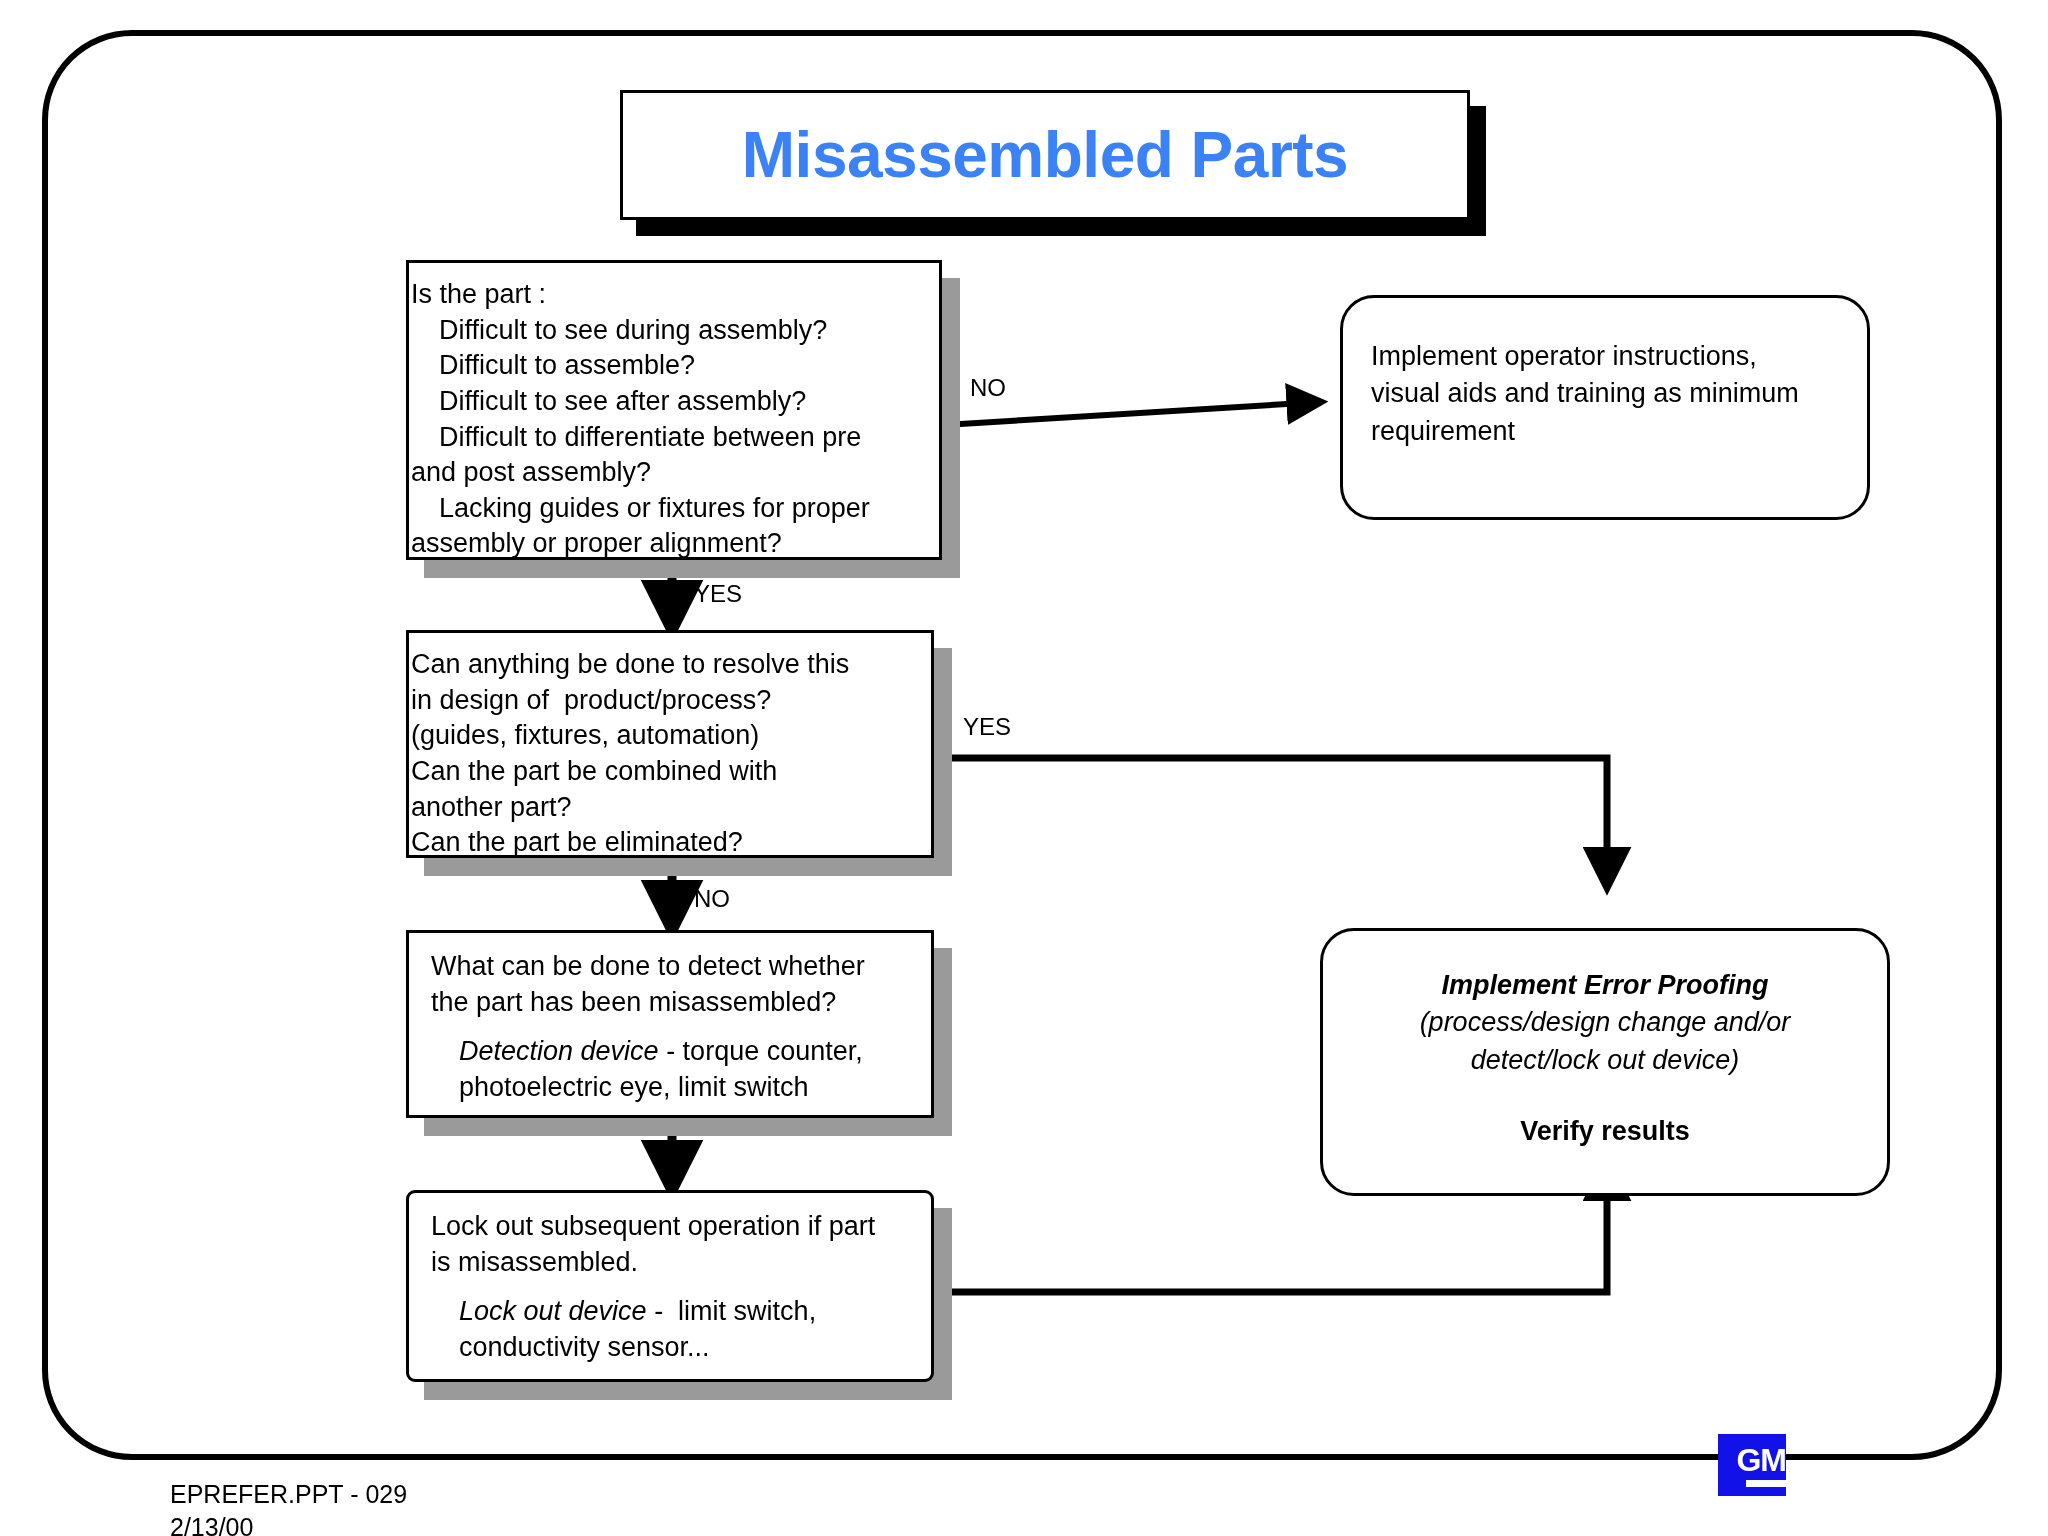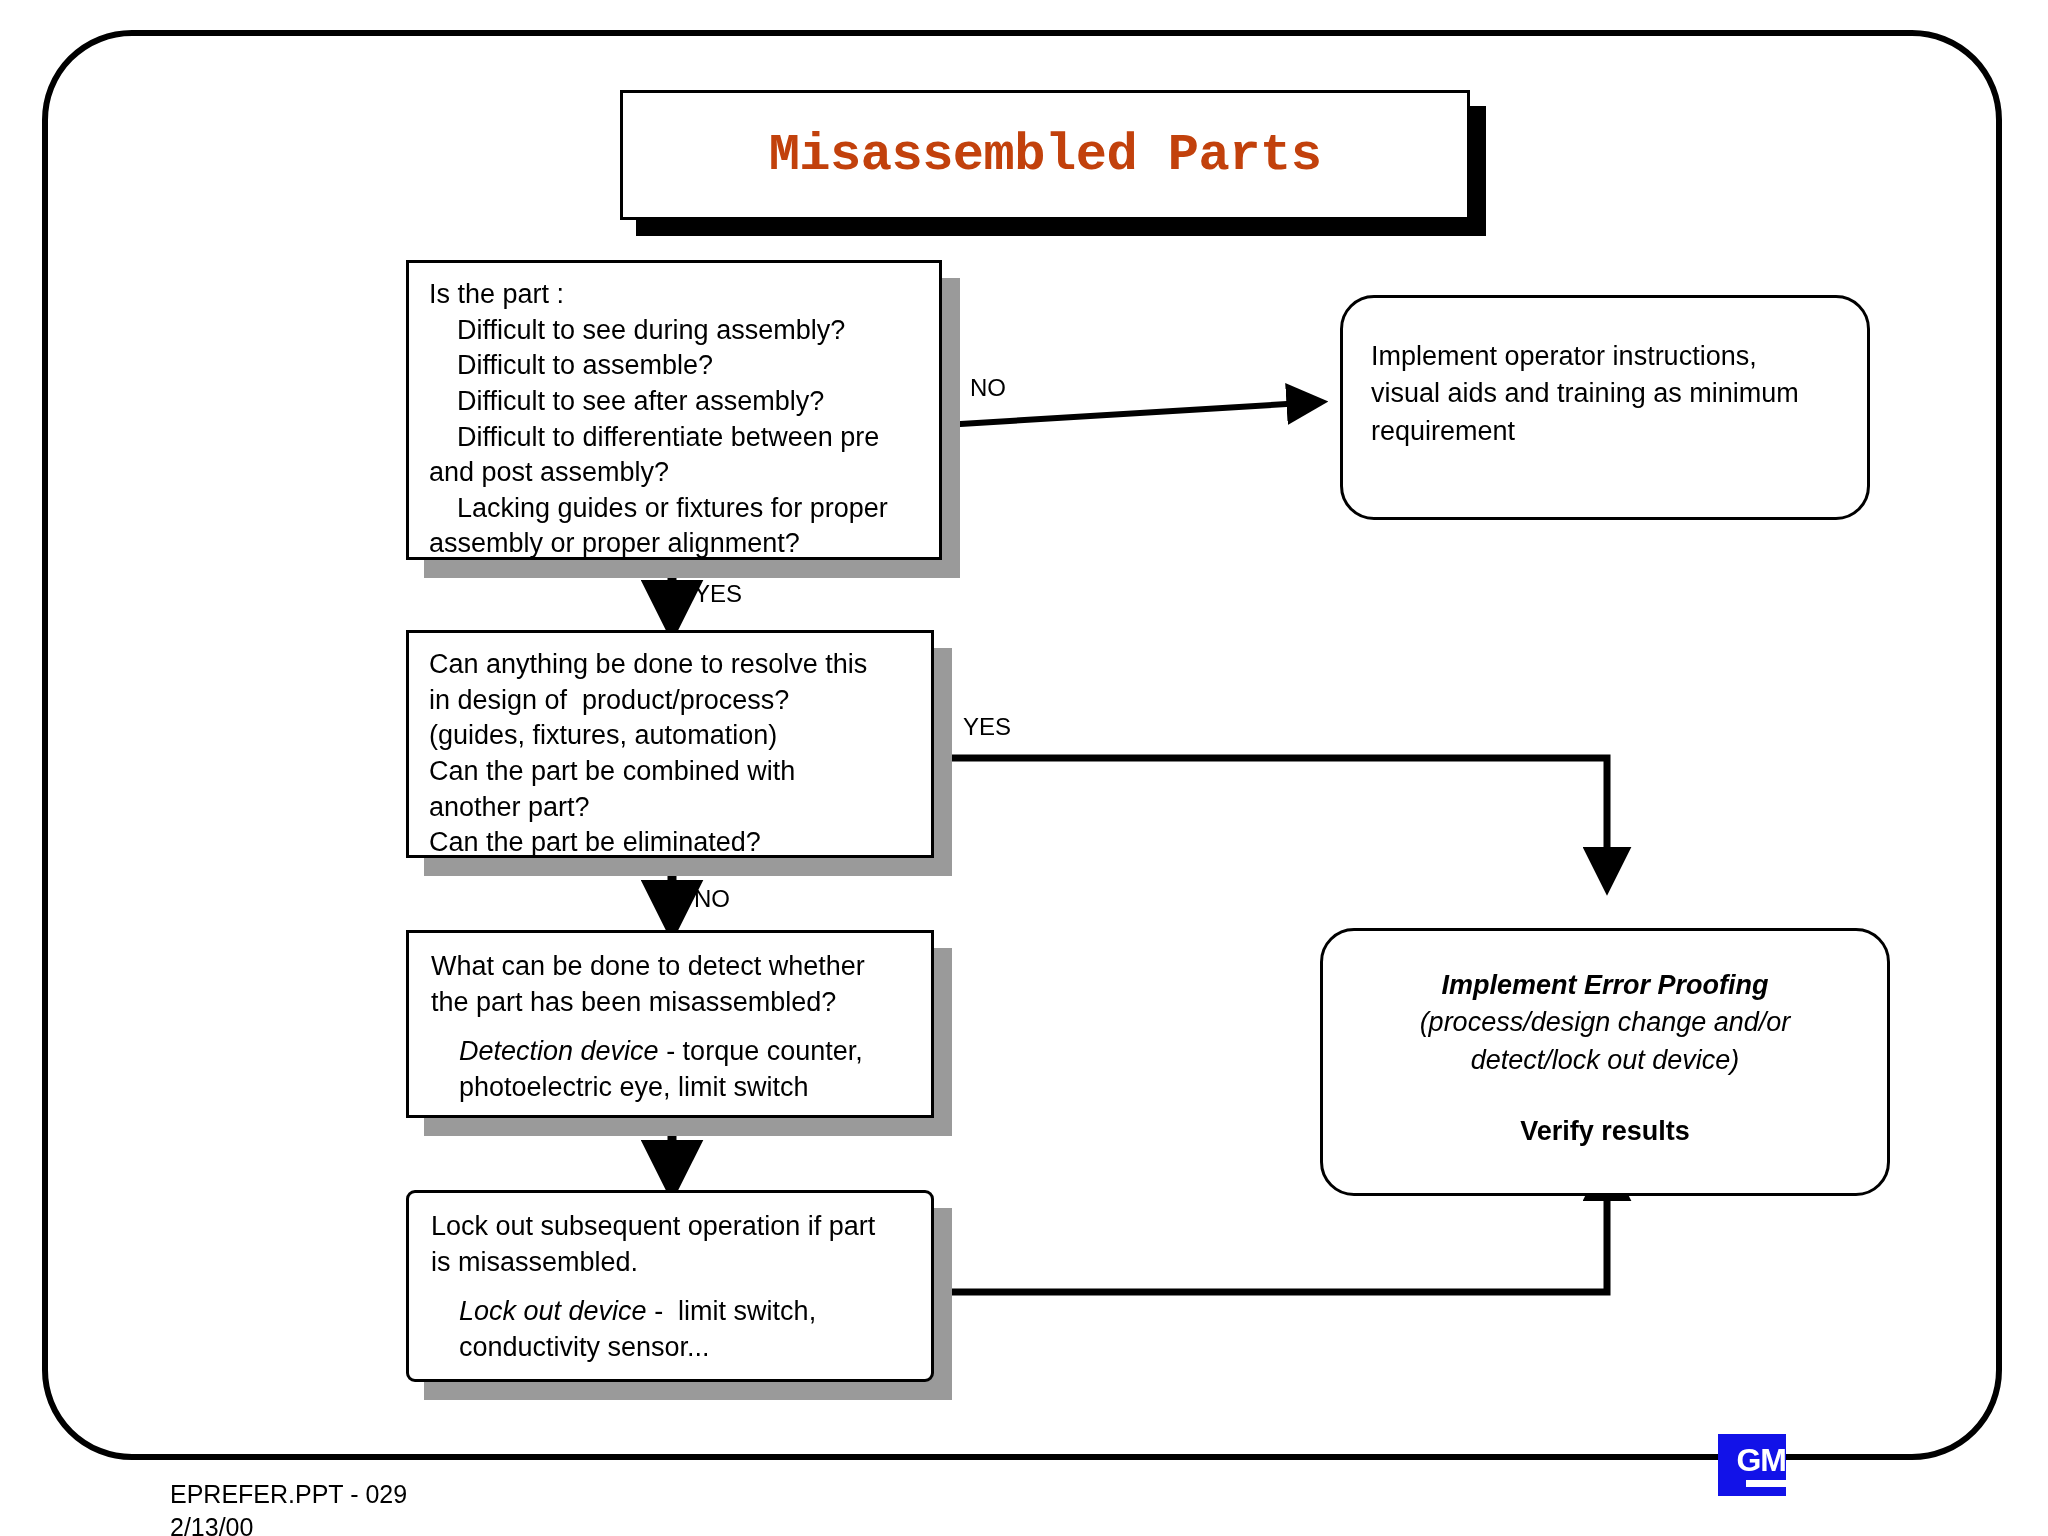--- a/index.html
+++ b/index.html
@@ -46,42 +46,41 @@
     width: 850px;
     height: 130px;
     background: #ffffff;
     border: 3px solid #000000;
     box-sizing: border-box;
     display: flex;
     align-items: center;
     justify-content: center;
   }
   #title-text {
-    font-size: 52px;
+    font-size: 64px;
     font-weight: bold;
-    color: #c2410c;
+    color: #3b82f6;
     letter-spacing: -0.5px;
     white-space: nowrap;
-    font-family: Liberation Mono, monospace;
   }
 
   
   .proc-shadow {
     position: absolute;
     background: #9a9a9a;
   }
   .proc-box {
     position: absolute;
     background: #ffffff;
     border: 3px solid #000000;
     box-sizing: border-box;
     font-size: 27px;
     line-height: 1.32;
     color: #000000;
-    padding: 14px 20px;
+    padding: 14px 2px;
   }
   .proc-box .ln { white-space: pre; }
   .proc-box .ind { padding-left: 28px; }
   .proc-box .it { font-style: italic; }
 
   
   .round-box {
     position: absolute;
     background: #ffffff;
     border: 3px solid #000000;

